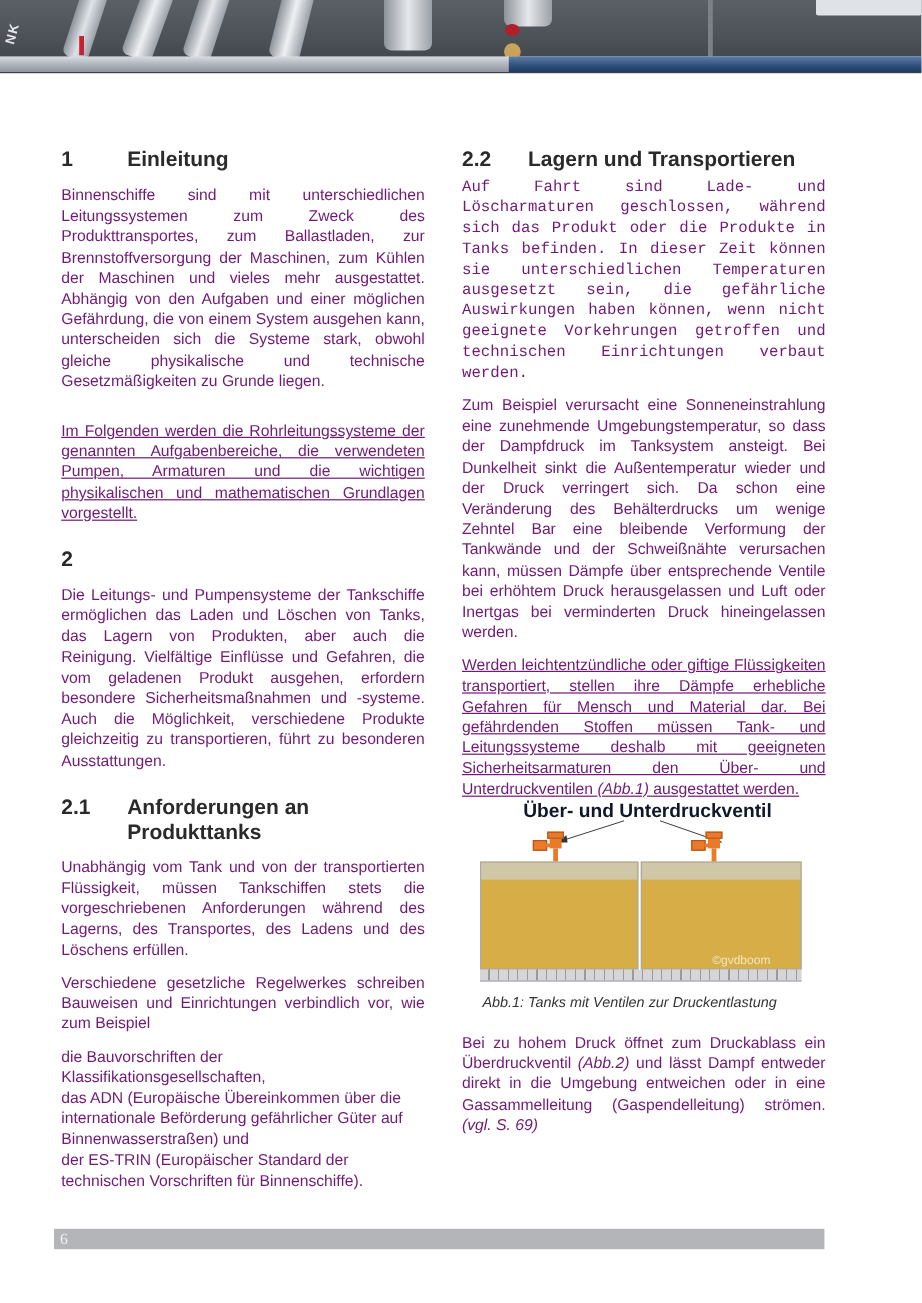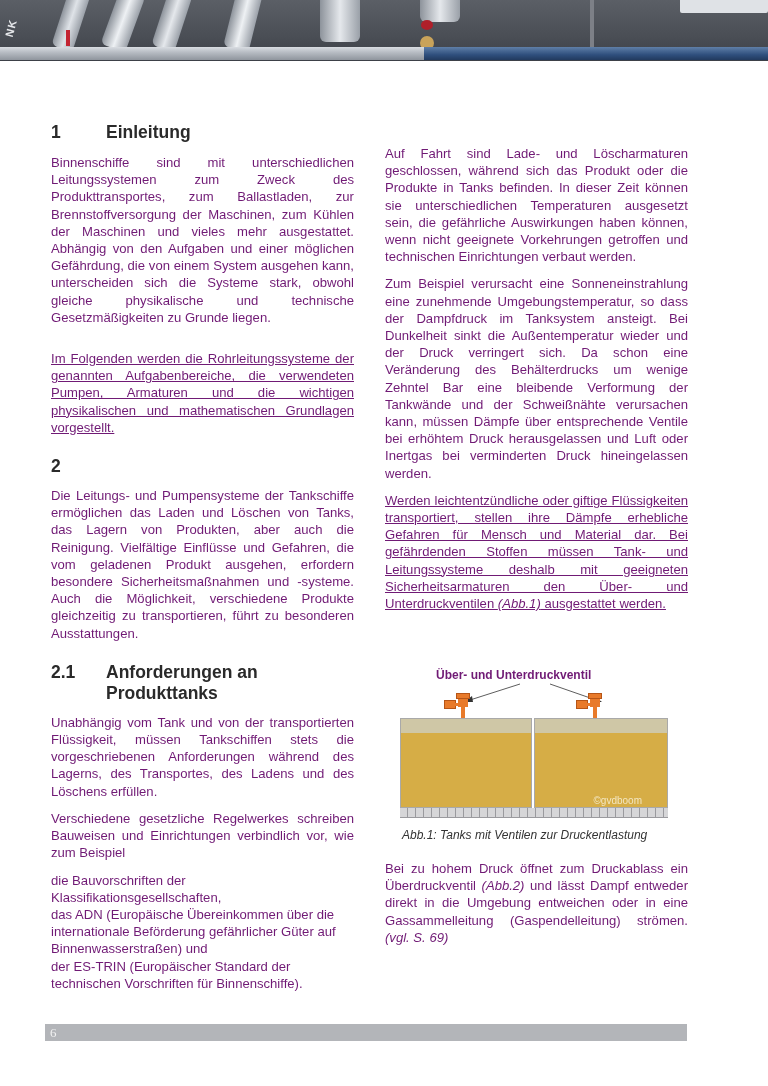--- a/index.html
+++ b/index.html
@@ -25,21 +25,21 @@
     h2.sec { font-size: 17.5px; font-weight: bold; color: #2a2a2a; display: flex; line-height: 21px; }
     h2.sec .num { width: 55px; flex: none; }
     h2.sec .ttl { flex: 1; }
 
     p.body { font-size: 13.1px; line-height: 17.2px; text-align: justify; color: #701a75; }
     p.body.nojust { text-align: left; }
     .it { font-style: italic; }
 
     
     .fig { position: absolute; left: 400px; top: 668px; width: 268px; height: 180px; }
-    .fig .cap-top { position: absolute; left: 36px; top: 0; font-size: 12px; font-weight: bold; color: #701a75; }
+    .fig .cap-top { position: absolute; left: 36px; top: 0; font-size: 16px; font-weight: bold; color: #0f172a; }
     .fig .tank { position: absolute; top: 50px; height: 90px; background: #d6ad46;
       border: 1px solid #a9a9a9; }
     .fig .tank .gas { position: absolute; left: 0; right: 0; top: 0; height: 14px; background: #cfc7a6; }
     .fig .floor { position: absolute; left: 0; top: 140px; width: 268px; height: 10px;
       background: repeating-linear-gradient(90deg, #d6d6d8 0 7px, #9a9a9e 7px 8px); border-bottom: 1px solid #9a9a9e; }
     .fig .copy { position: absolute; right: 26px; top: 127px; color: #f3e6c0; font-size: 10px; font-weight: normal; }
     .fig .caption { position: absolute; left: 2px; top: 160px; font-size: 12px; font-style: italic; color: #333; }
     .valve { position: absolute; top: 25px; width: 30px; height: 27px; }
     .valve .cap { position: absolute; left: 12px; top: 0; width: 14px; height: 6px; background: #e87a2a; border: 1px solid #b65517; }
     .valve .body { position: absolute; left: 14px; top: 6px; width: 10px; height: 8px; background: #e87a2a; }
@@ -91,21 +91,25 @@
   <p class="body" style="margin-top:10px;">Unabhängig vom Tank und von der transportierten Flüssigkeit, müssen Tankschiffen stets die vorgeschriebenen Anforderungen während des Lagerns, des Transportes, des Ladens und des Löschens erfüllen.</p>
   <p class="body" style="margin-top:10px;">Verschiedene gesetzliche Regelwerkes schreiben Bauweisen und Einrichtungen verbindlich vor, wie zum Beispiel</p>
   <div style="margin-top:10px;">
     <p class="body nojust">die Bauvorschriften der Klassifikationsgesellschaften,</p>
     <p class="body nojust">das ADN (Europäische Übereinkommen über die internationale Beförderung gefährlicher Güter auf Binnenwasserstraßen) und</p>
     <p class="body nojust">der ES-TRIN (Europäischer Standard der technischen Vorschriften für Binnenschiffe).</p>
   </div>
 </div>
 
 <div class="col right">
-  <p class="body" style="margin-top:23px;">Auf Fahrt sind Lade- und Löscharmaturen geschlossen, während sich das Produkt oder die Produkte in Tanks befinden. In dieser Zeit können sie unterschiedlichen Temperaturen ausgesetzt sein, die gefährliche Auswirkungen haben können, wenn nicht geeignete Vorkehrungen getroffen und technischen Einrichtungen verbaut werden.</p>
+  <h2 class="sec">
+    <span class="num">2.2</span>
+    <span class="ttl">Lagern und Transportieren</span>
+  </h2>
+  <p class="body" style="margin-top:4px;font-family:Liberation Mono, monospace;">Auf Fahrt sind Lade- und Löscharmaturen geschlossen, während sich das Produkt oder die Produkte in Tanks befinden. In dieser Zeit können sie unterschiedlichen Temperaturen ausgesetzt sein, die gefährliche Auswirkungen haben können, wenn nicht geeignete Vorkehrungen getroffen und technischen Einrichtungen verbaut werden.</p>
   <p class="body" style="margin-top:10px;">Zum Beispiel verursacht eine Sonneneinstrahlung eine zunehmende Umgebungstemperatur, so dass der Dampfdruck im Tanksystem ansteigt. Bei Dunkelheit sinkt die Außentemperatur wieder und der Druck verringert sich. Da schon eine Veränderung des Behälterdrucks um wenige Zehntel Bar eine bleibende Verformung der Tankwände und der Schweißnähte verursachen kann, müssen Dämpfe über entsprechende Ventile bei erhöhtem Druck herausgelassen und Luft oder Inertgas bei verminderten Druck hineingelassen werden.</p>
   <p class="body" style="margin-top:10px;text-decoration:underline;"><span>Werden leichtentzündliche oder giftige Flüssigkeiten transportiert, stellen ihre Dämpfe erhebliche Gefahren für Mensch und Material dar. Bei gefährdenden Stoffen müssen Tank- und Leitungssysteme deshalb mit geeigneten Sicherheitsarmaturen den Über- und Unterdruckventilen </span><span class="it">(Abb.1)</span><span> ausgestattet werden.</span></p>
 </div>
 
 <div class="fig">
   <div class="cap-top">Über- und Unterdruckventil</div>
   <svg style="position:absolute;left:0;top:0;" width="268" height="50">
     <line x1="120" y1="16" x2="70" y2="32" stroke="#333" stroke-width="0.8"></line>
     <polygon points="64,34 72,28 73,34" fill="#333"></polygon>
     <line x1="150" y1="16" x2="196" y2="32" stroke="#333" stroke-width="0.8"></line>

